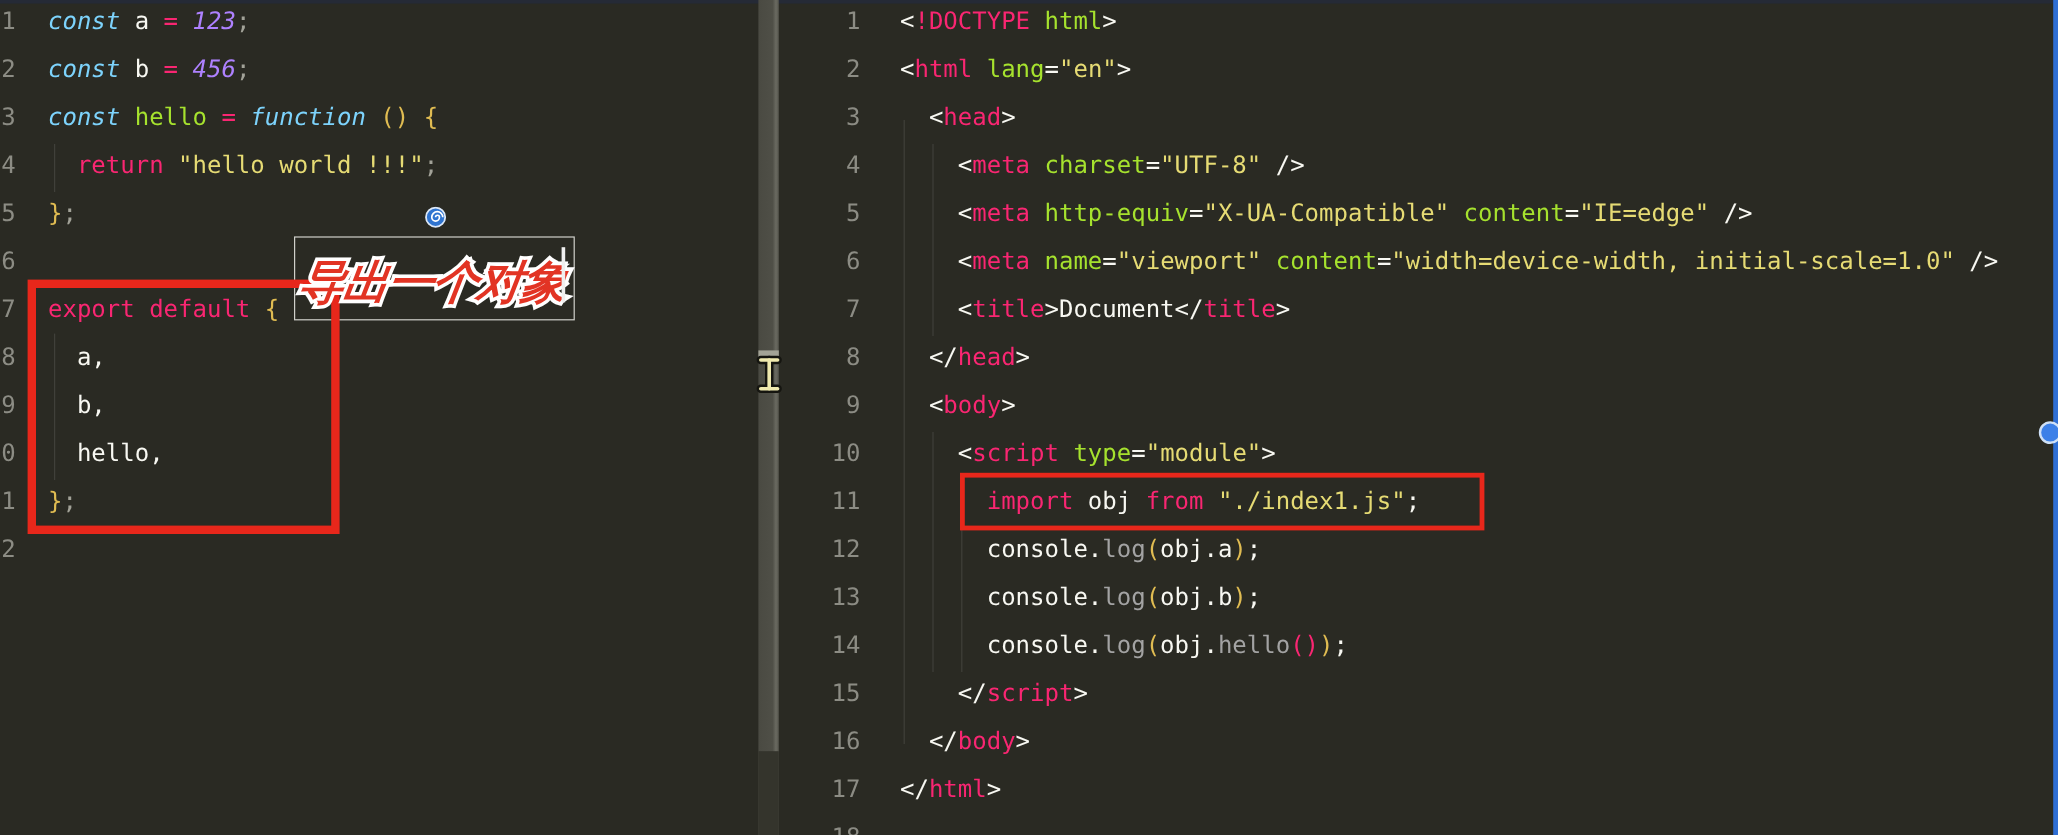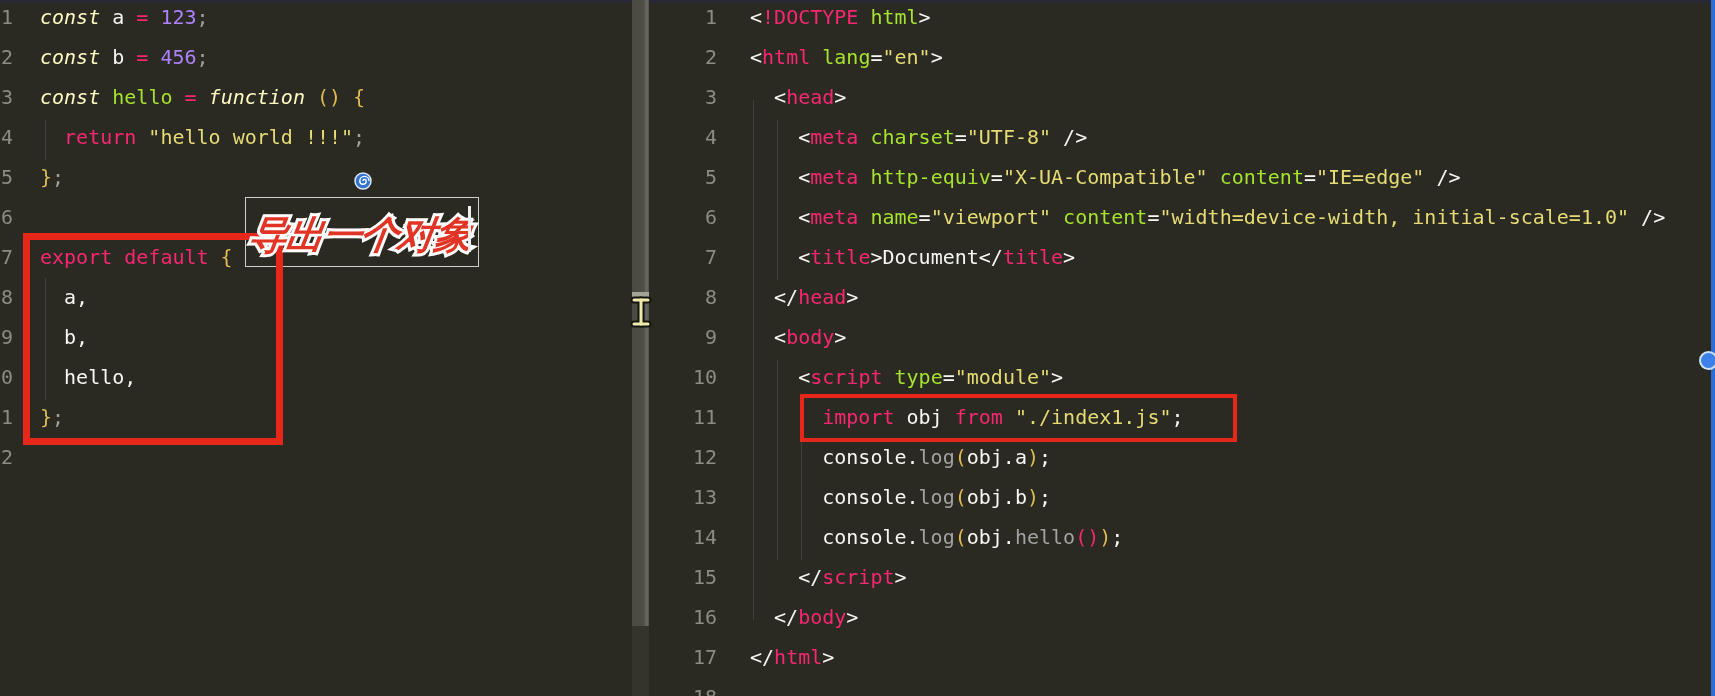--- a/index.html
+++ b/index.html
@@ -15,25 +15,25 @@
   .gutter{position:absolute;top:-3px;font-size:20px;line-height:40px;color:#8c8c84;text-align:right;white-space:pre;}
   #gutter-left{left:-40px;width:53px;}
   #gutter-right{left:600px;width:117px;}
   .code{position:absolute;top:-3px;font-size:20px;line-height:40px;margin:0;white-space:pre;}
   #code-left{left:40px;}
   #code-right{left:750px;}
   .ln,.cl{height:40px;}
 
   
   .tk-k{color:#f92672;}
-  .tk-ci{color:#fef9c3;font-style:italic;}
+  .tk-ci{color:#7dd3fc;font-style:italic;}
   .tk-c{color:#a3a3a3;}
   .tk-g{color:#a6e22e;}
   .tk-y{color:#e6db74;}
-  .tk-p{color:#ae81ff;}
+  .tk-p{color:#ae81ff;font-style:italic;}
   .tk-w{color:#f8f8f2;}
   .tk-d{color:#a2a298;}
   .tk-b1{color:#e0bc52;}
   .tk-b2{color:#f92672;}
 
   .indent-guide{position:absolute;width:1px;background:#40403a;}
 
   
   .divider{position:absolute;left:632px;top:0;width:17px;height:696px;
     background:linear-gradient(to right,#4a4a42 0%,#4f4f47 70%,#6a6a61 86%,#55554d 100%);}

